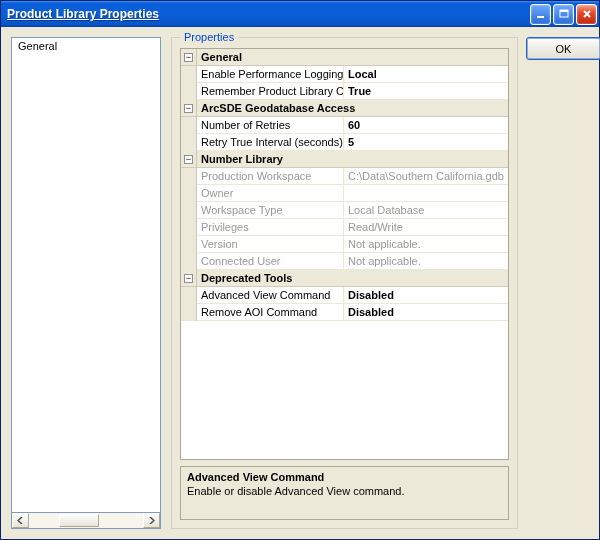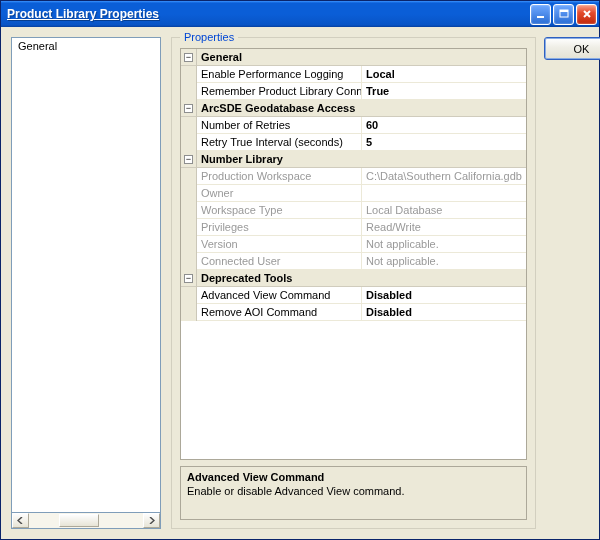--- a/index.html
+++ b/index.html
@@ -148,21 +148,21 @@
     height: 17px;
     line-height: 16px;
   }
   .pg-gutter {
     width: 16px;
     border-right: 1px solid #cbc7b8;
     background: #ece9d8;
     display: flex; align-items: center; justify-content: center;
   }
   .pg-key {
-    width: 165px;
+    width: 147px;
     padding: 0 4px;
     border-right: 1px solid #ece9d8;
     border-bottom: 1px solid #ece9d8;
     white-space: nowrap;
     overflow: hidden;
     cursor: pointer;
   }
   .pg-val {
     flex: 1;
     padding: 0 4px;

